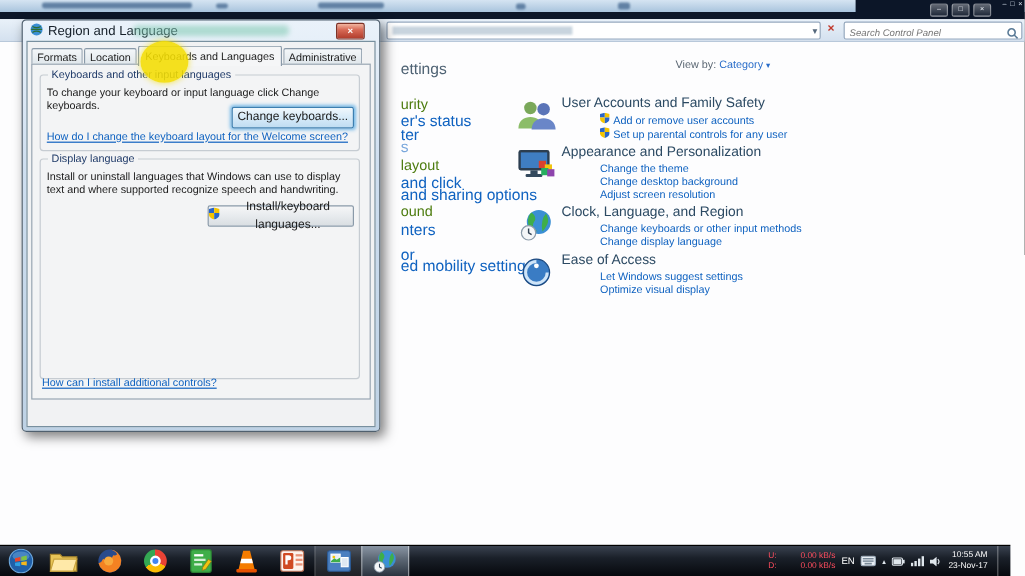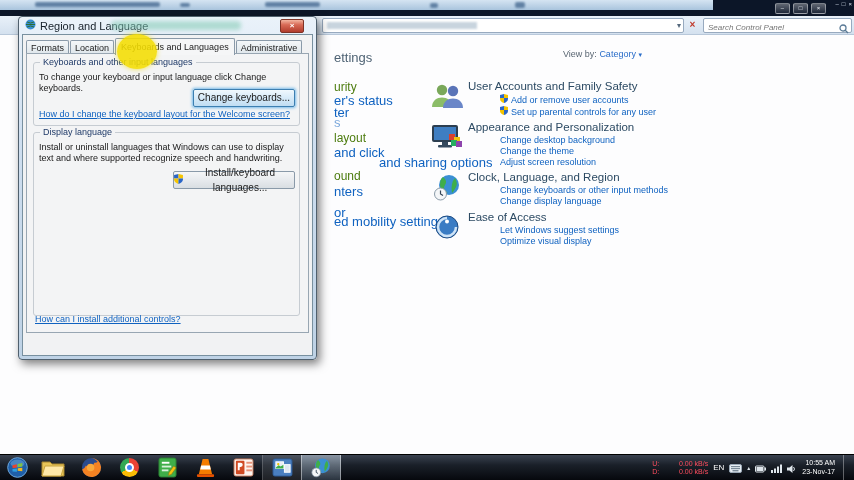--- a/index.html
+++ b/index.html
@@ -93,21 +93,21 @@
   .dlg-link{font-size:9px;color:#0f62c0;text-decoration:underline;cursor:pointer;white-space:nowrap;}
   .link-welcome{position:absolute;left:5px;top:46px;}
   .link-bottom{position:absolute;left:8px;bottom:8px;}
   .dlg-buttons{position:absolute;right:5px;bottom:4px;display:flex;gap:7px;}
   .dlg-buttons .btn{width:46px;height:15px;line-height:14px;}
   .btn-disabled{color:#8e979e;background:#eef0f1;border-color:#b8bfc6;cursor:default;}
   .click-highlight{position:absolute;left:98px;top:17px;width:40px;height:35px;border-radius:50%;
     background:rgba(244,221,0,.88);box-shadow:0 0 5px rgba(244,221,0,.75);z-index:50;pointer-events:none;}
 
   
-  .taskbar{position:absolute;bottom:0;left:0;right:0;height:25px;z-index:60;
+  .taskbar{position:absolute;bottom:0;left:0;right:12px;height:25px;z-index:60;
     background:linear-gradient(#3a4250,#1a2029 40%,#06080d);border-top:1px solid #000;
     display:flex;align-items:flex-start;}
   .tb-btn{width:38px;height:25px;display:flex;align-items:center;justify-content:center;cursor:pointer;}
   .tb-start{width:34px;}
   .tb-photo{background:rgba(255,255,255,.10);border-left:1px solid rgba(255,255,255,.18);}
   .tb-active{background:linear-gradient(rgba(215,230,245,.5),rgba(150,180,210,.25));
     border:1px solid rgba(255,255,255,.45);border-top:none;border-bottom:none;}
   .icon-chrome{width:19px;height:19px;border-radius:50%;position:relative;
     background:conic-gradient(#ea4335 0 33%,#fbbc05 33% 66%,#34a853 66% 100%);}
   .icon-chrome::after{content:"";position:absolute;inset:5px;border-radius:50%;
@@ -170,21 +170,21 @@
     <span class="arr">▾</span>
   </div>
 
   <span class="frag frag-adjust" style="top:50px;">ettings</span>
   <span class="frag frag-head" style="top:80px;">urity</span>
   <span class="frag frag-link" style="top:93px;">er's status</span>
   <span class="frag frag-link" style="top:105px;">ter</span>
   <span class="frag frag-link frag-dim" style="top:115px;">s</span>
   <span class="frag frag-head" style="top:131px;">layout</span>
   <span class="frag frag-link" style="top:145px;">and click</span>
-  <span class="frag frag-link" style="top:155px;margin-left:45px;">and sharing options</span>
+  <span class="frag frag-link" style="top:155px;">and sharing options</span>
   <span class="frag frag-head" style="top:169px;">ound</span>
   <span class="frag frag-link" style="top:184px;">nters</span>
   <span class="frag frag-link" style="top:205px;">or</span>
   <span class="frag frag-link" style="top:214px;">ed mobility settings</span>
 
   <div class="category" style="top:80px;">
     <span class="cat-icon">
       <svg width="34" height="27" viewBox="0 0 34 27">
         <circle cx="12" cy="8" r="5.2" fill="#7aa85a"></circle>
         <path d="M2 25c0-6.5 5-9.5 10-9.5s10 3 10 9.5z" fill="#8cbd68"></path>
@@ -224,24 +224,24 @@
         <rect x="8" y="22" width="14" height="2.5" rx="1" fill="#34495e"></rect>
         <rect x="19" y="11" width="6" height="6" fill="#d9412e"></rect>
         <rect x="24" y="14" width="6" height="6" fill="#f1c40f"></rect>
         <rect x="21" y="17" width="6" height="6" fill="#27ae60"></rect>
         <rect x="26" y="18" width="6" height="6" fill="#8e44ad"></rect>
       </svg>
     </span>
     <div class="cat-text">
       <div class="cat-title">Appearance and Personalization</div>
       <div class="cat-link">
+          <span>Change the theme</span>
+        </div>
+      <div class="cat-link">
           <span>Change desktop background</span>
-        </div>
-      <div class="cat-link">
-          <span>Change the theme</span>
         </div>
       <div class="cat-link">
           <span>Adjust screen resolution</span>
         </div>
     </div>
   </div>
 
   <div class="category" style="top:171px;">
     <span class="cat-icon">
       <svg width="30" height="30" viewBox="0 0 30 30">

